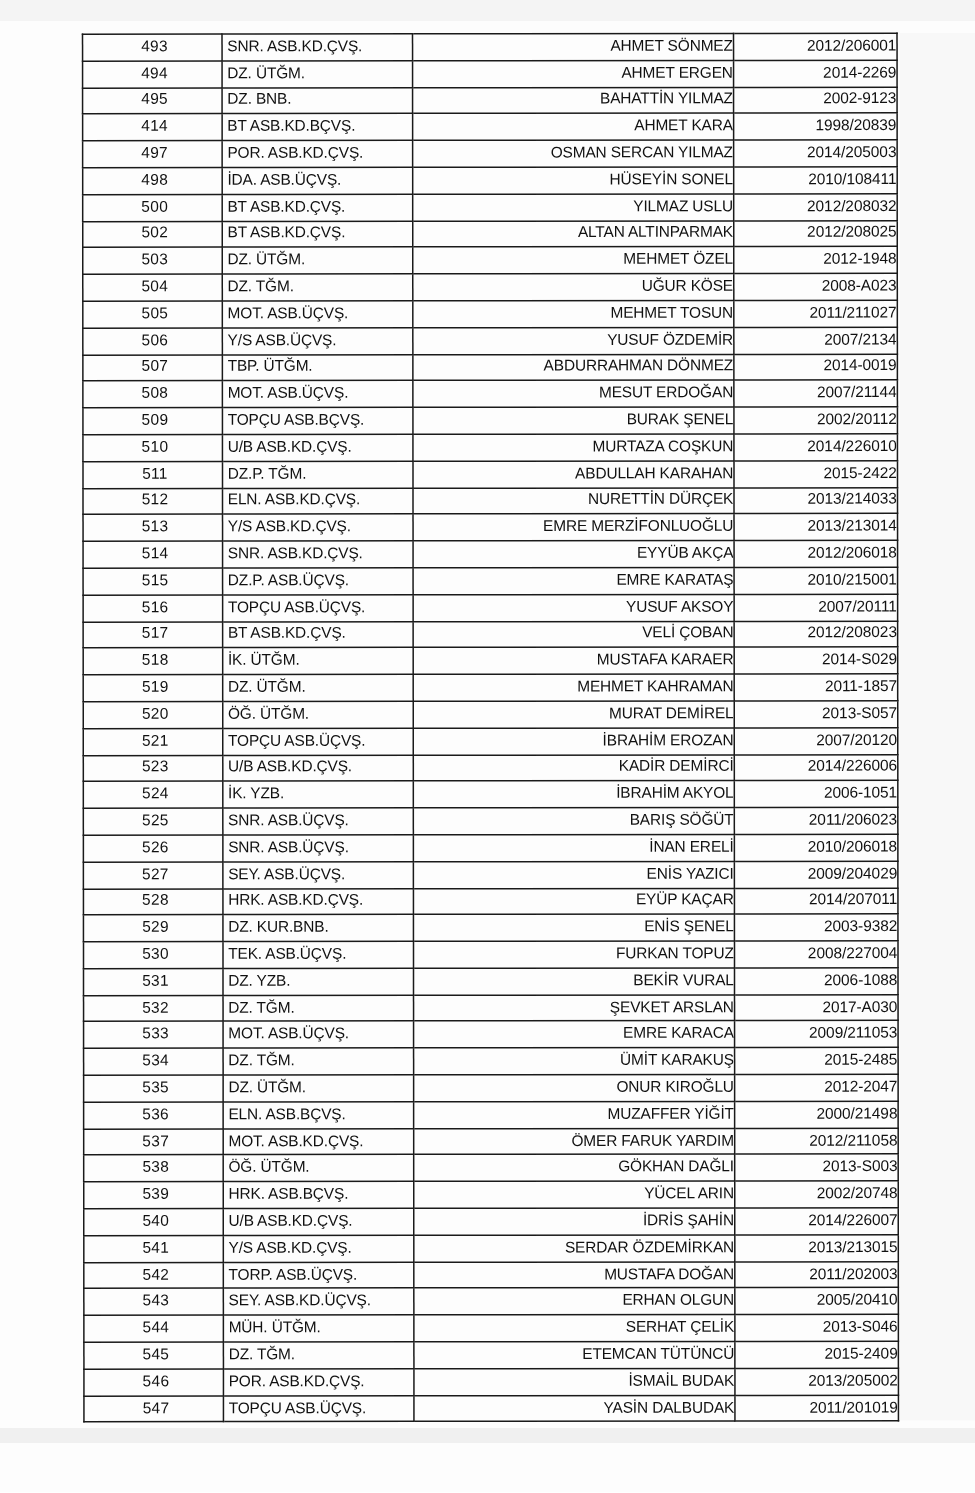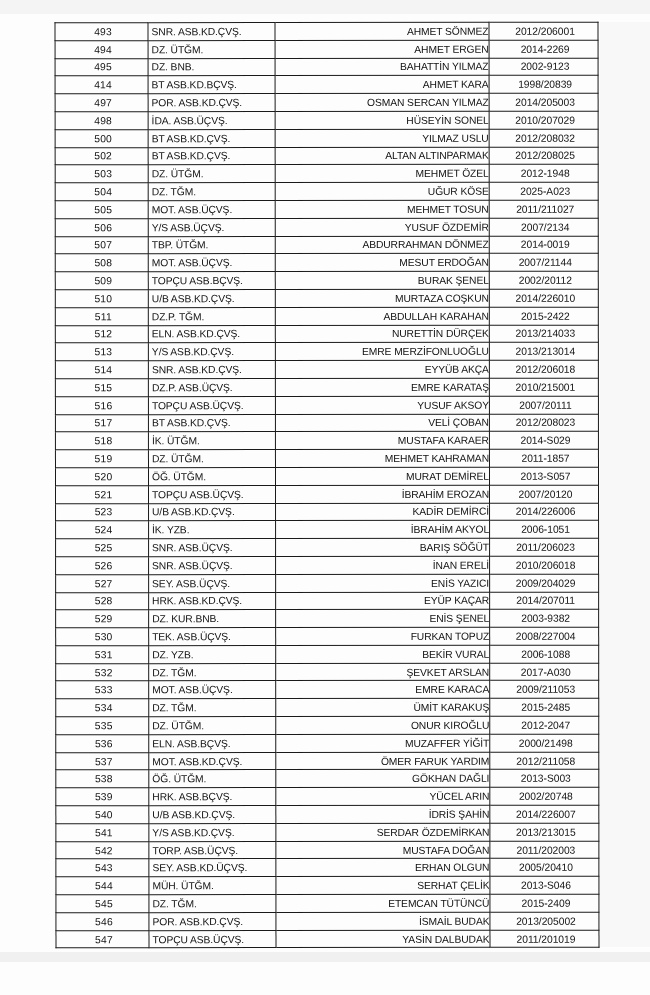--- a/index.html
+++ b/index.html
@@ -69,21 +69,21 @@
   }
   td.cell-rank {
     text-align: left;
     letter-spacing: -0.1px;
   }
   td.cell-name {
     text-align: right;
     letter-spacing: -0.1px;
   }
   td.cell-reg {
-    text-align: center;
+    text-align: right;
     letter-spacing: -0.05px;
   }
 
   
   table.roster tr.heavy td {
     border-top-width: 1.6px;
     border-bottom-width: 1.6px;
   }
   table.roster tr.faint td {
     border-top-color: #5d5d5d;
@@ -144,21 +144,21 @@
           <tr>
             <td class="cell-no">497</td>
             <td class="cell-rank">POR. ASB.KD.ÇVŞ.</td>
             <td class="cell-name">OSMAN SERCAN YILMAZ</td>
             <td class="cell-reg">2014/205003</td>
           </tr>
           <tr>
             <td class="cell-no">498</td>
             <td class="cell-rank">İDA. ASB.ÜÇVŞ.</td>
             <td class="cell-name">HÜSEYİN SONEL</td>
-            <td class="cell-reg">2010/207029</td>
+            <td class="cell-reg">2010/108411</td>
           </tr>
           <tr class="faint">
             <td class="cell-no">500</td>
             <td class="cell-rank">BT  ASB.KD.ÇVŞ.</td>
             <td class="cell-name">YILMAZ USLU</td>
             <td class="cell-reg">2012/208032</td>
           </tr>
           <tr class="heavy">
             <td class="cell-no">502</td>
             <td class="cell-rank">BT  ASB.KD.ÇVŞ.</td>
@@ -168,21 +168,21 @@
           <tr>
             <td class="cell-no">503</td>
             <td class="cell-rank">DZ. ÜTĞM.</td>
             <td class="cell-name">MEHMET ÖZEL</td>
             <td class="cell-reg">2012-1948</td>
           </tr>
           <tr>
             <td class="cell-no">504</td>
             <td class="cell-rank">DZ. TĞM.</td>
             <td class="cell-name">UĞUR KÖSE</td>
-            <td class="cell-reg">2025-A023</td>
+            <td class="cell-reg">2008-A023</td>
           </tr>
           <tr class="heavy">
             <td class="cell-no">505</td>
             <td class="cell-rank">MOT. ASB.ÜÇVŞ.</td>
             <td class="cell-name">MEHMET TOSUN</td>
             <td class="cell-reg">2011/211027</td>
           </tr>
           <tr>
             <td class="cell-no">506</td>
             <td class="cell-rank">Y/S  ASB.ÜÇVŞ.</td>

